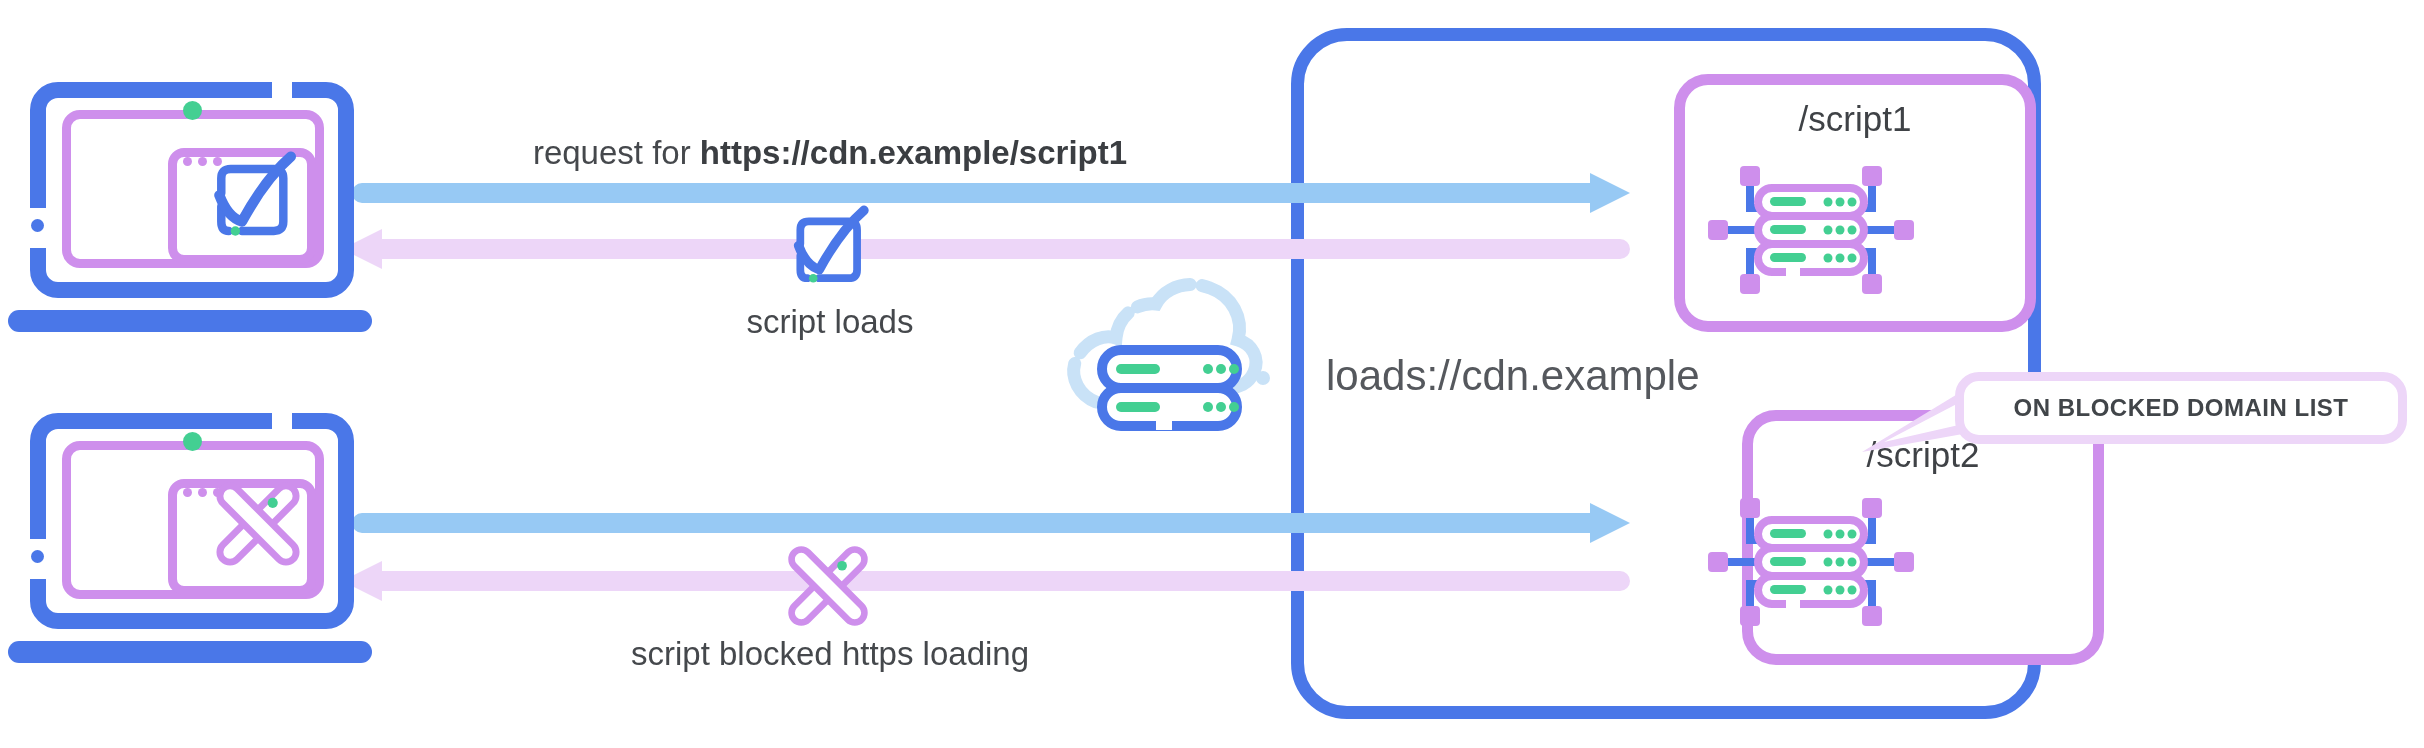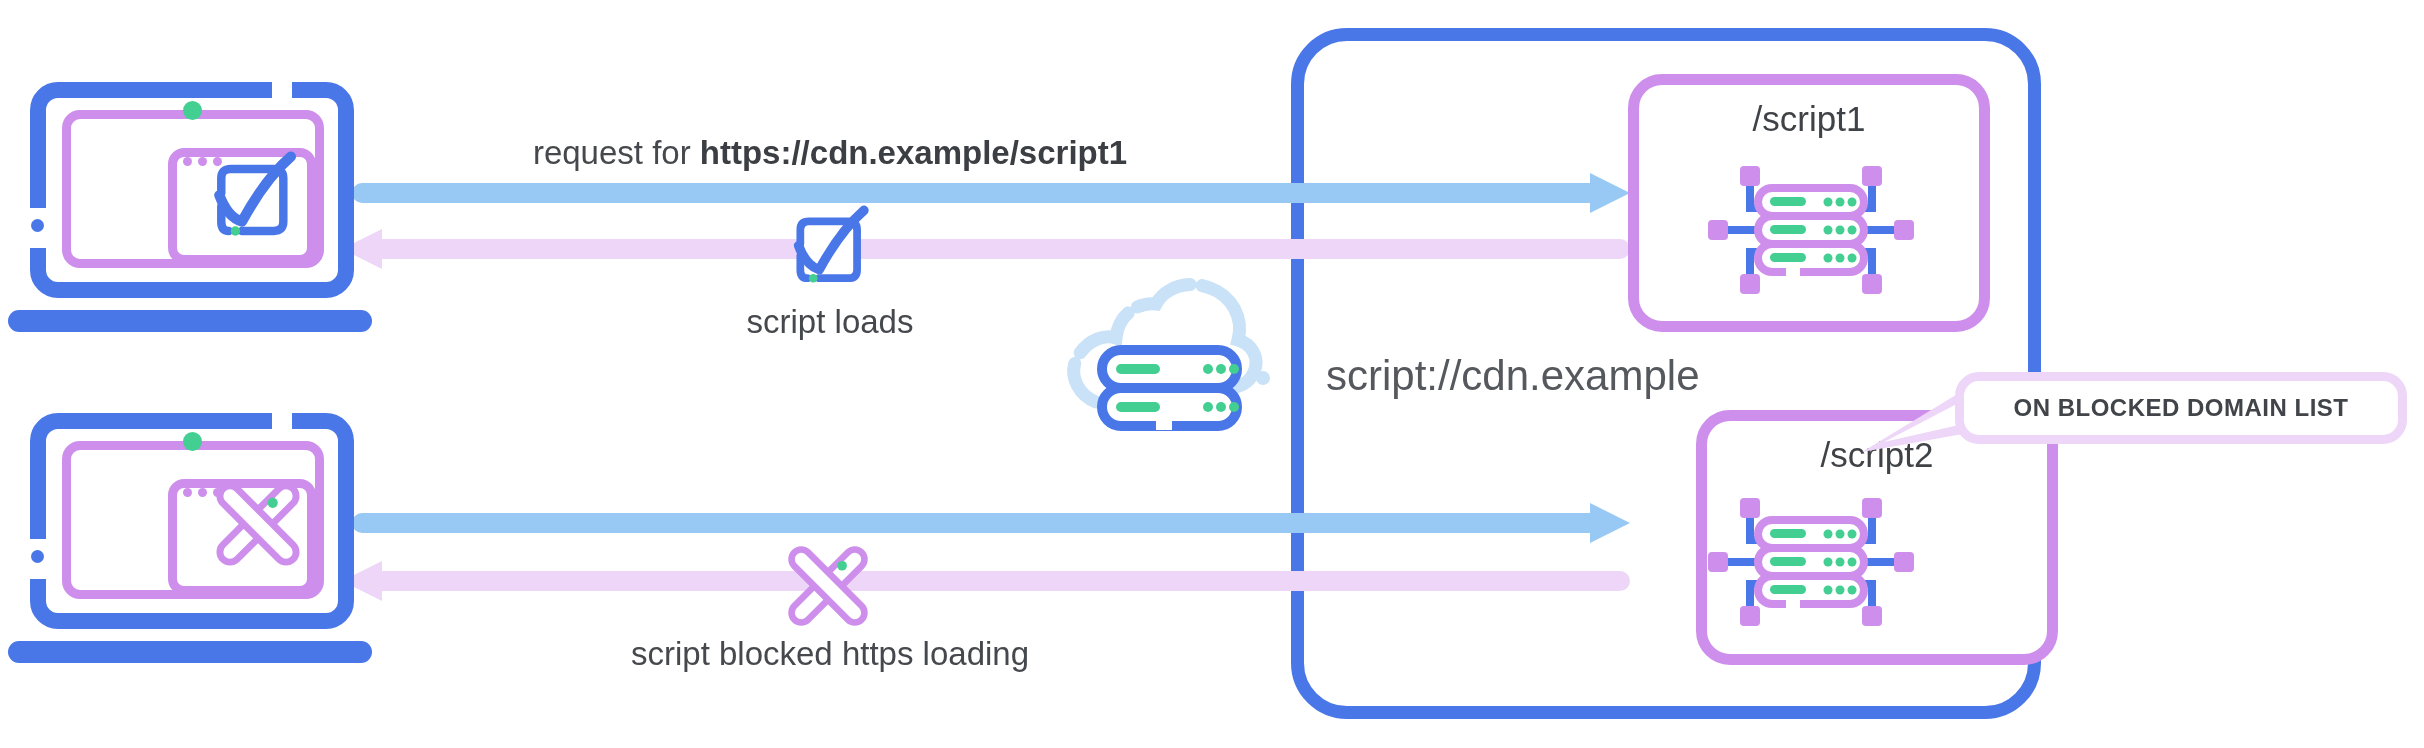--- a/index.html
+++ b/index.html
@@ -24,38 +24,38 @@
   .browser-window{width:130px;height:98px;border:9px solid var(--purple);border-radius:16px;background:#fff;}
   .browser-dot{width:9px;height:9px;border-radius:50%;background:var(--purple);}
   .gap-patch{background:#fff;}
   .blue-dot{width:13px;height:13px;border-radius:50%;background:var(--blue);}
   .green-dot{width:19px;height:19px;border-radius:50%;background:var(--green);}
   .req-label{width:900px;text-align:center;font-size:33px;color:var(--text-gray);}
   .req-label b{color:var(--text-dark);}
   .res-label{width:500px;text-align:center;font-size:33px;color:var(--text-gray);}
   .cdn-container{width:724px;height:665px;border:13px solid var(--blue);border-radius:56px;}
   .cdn-domain{font-size:42px;color:var(--cdn-gray);}
-  .script-box{width:340px;border:11px solid var(--purple);border-radius:34px;background:#fff;}
+  .script-box{width:340px;border:11px solid var(--purple);border-radius:34px;background:#fff;margin-left:46px;}
   .script-box .box-label{width:100%;text-align:center;margin-top:14px;font-size:35px;color:#3F4246;}
   .callout-box{width:434px;height:54px;border:9px solid var(--lavender);border-radius:24px;background:#fff;
     display:flex;align-items:center;justify-content:center;}
   .callout-box span{font-size:24px;font-weight:bold;letter-spacing:.5px;color:#414549;white-space:nowrap;}
   svg{display:block;overflow:visible;}
   .stroke-blue{stroke:var(--blue);} .stroke-purple{stroke:var(--purple);}
   .stroke-pale{stroke:var(--pale-blue);} .fill-green{fill:var(--green);}
   .fill-purple{fill:var(--purple);} .fill-pale{fill:var(--pale-blue);}
   .fill-lav{fill:var(--lavender);}
 </style>
 </head>
 <body>
 
 <div class="stage">
 
   <div class="abs cdn-container" style="left:1291px;top:28px;"></div>
-  <div class="abs cdn-domain" style="left:1326px;top:352px;">script://cdn.example</div>
+  <div class="abs cdn-domain" style="left:1326px;top:352px;">loads://cdn.example</div>
 
   <div class="abs shaft-blue" style="left:352px;top:183px;width:1240px;"></div>
   <div class="abs tri head-right" style="left:1590px;top:173px;"></div>
 
   <div class="abs shaft-lav" style="left:380px;top:239px;width:1250px;"></div>
   <div class="abs tri head-left" style="left:342px;top:229px;"></div>
 
   <div class="abs shaft-blue" style="left:352px;top:513px;width:1240px;"></div>
   <div class="abs tri head-right" style="left:1590px;top:503px;"></div>
 

